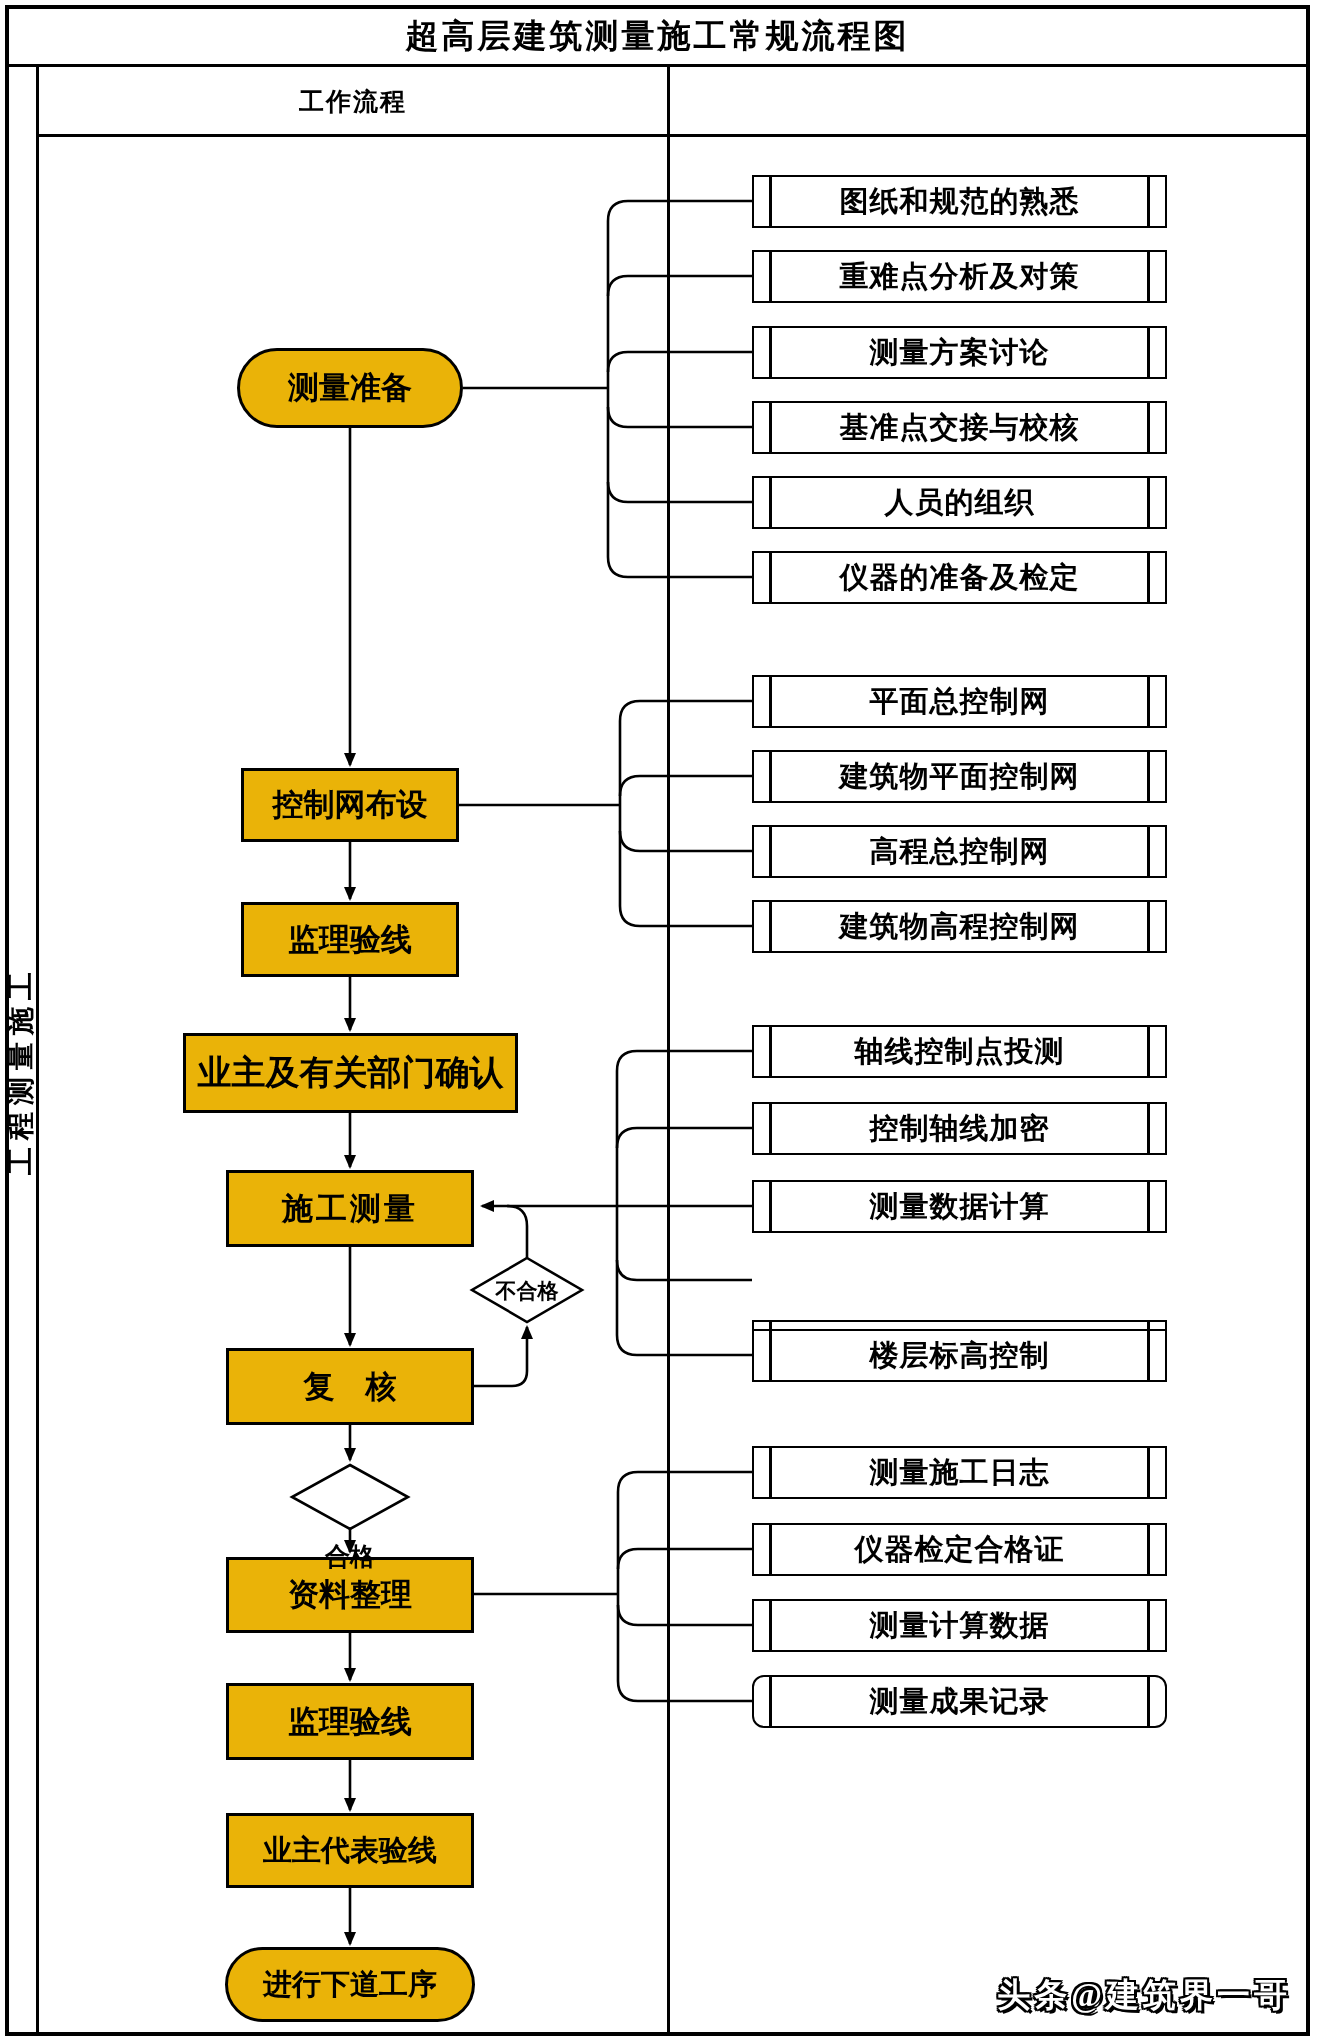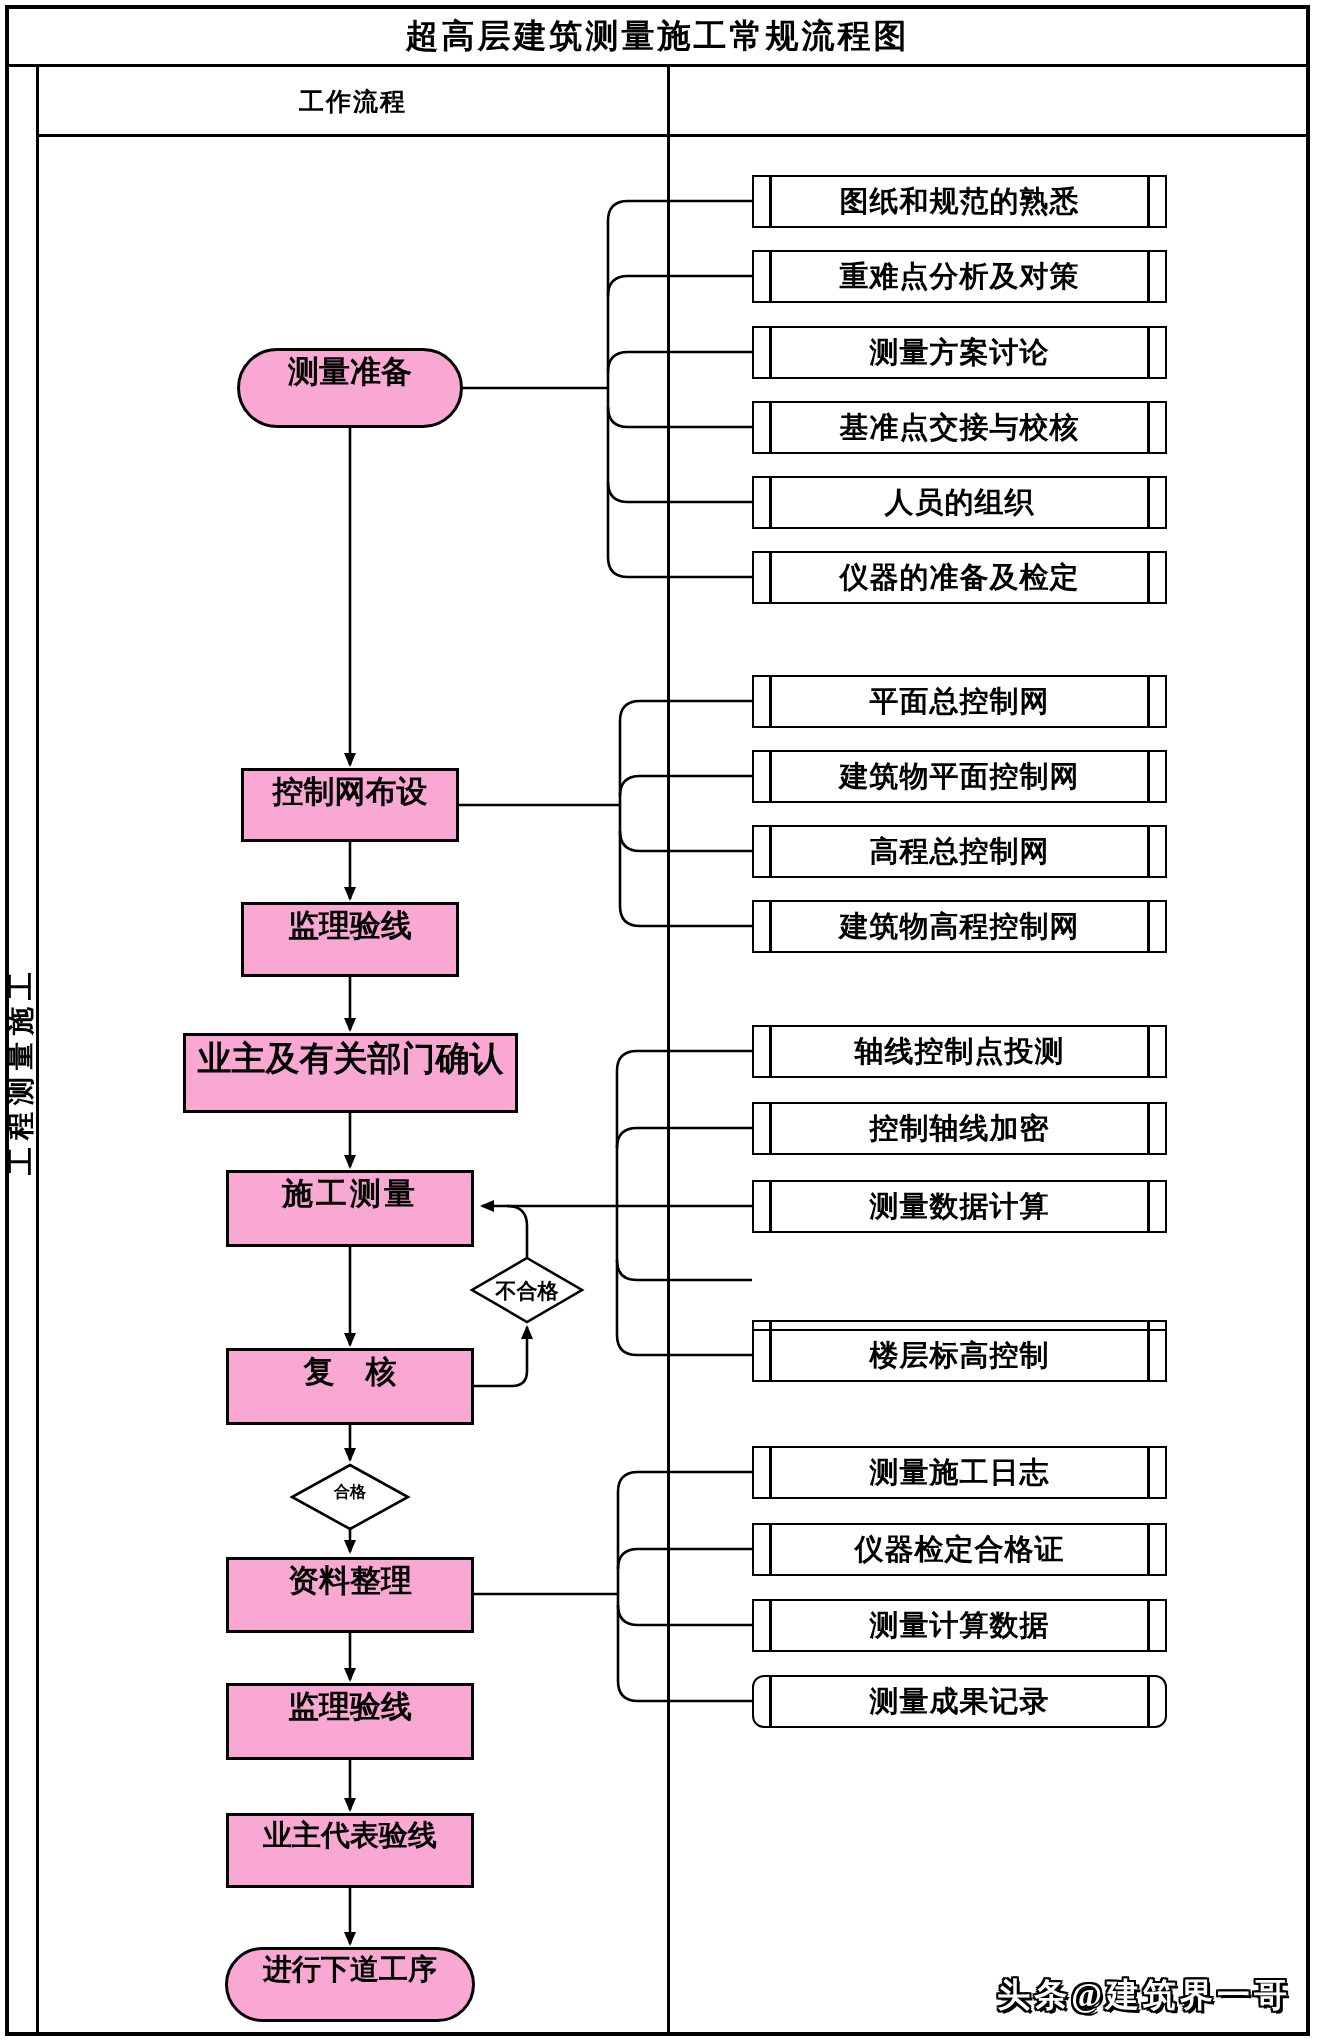--- a/index.html
+++ b/index.html
@@ -13,31 +13,31 @@
   .title{position:absolute;top:9px;left:5px;width:1305px;height:55px;display:flex;align-items:center;justify-content:center;
     font-weight:bold;font-size:33px;letter-spacing:3px;}
   .colhead{position:absolute;top:67px;height:68px;display:flex;align-items:center;justify-content:center;font-weight:bold;font-size:25px;letter-spacing:2px;}
   .colhead.left{left:38px;width:630px;}
   .colhead.right{left:668px;width:642px;}
   .sidebar-label{position:absolute;left:-189px;top:1050px;width:420px;height:40px;line-height:40px;text-align:center;
     transform:rotate(-90deg);font-weight:bold;font-size:28px;letter-spacing:7px;}
   svg.connectors{position:absolute;left:0;top:0;z-index:2;}
   svg.connectors path,svg.connectors line{stroke:#000;stroke-width:2.6;fill:none;}
   svg.connectors polygon.diamond{fill:#fff;stroke:#000;stroke-width:2.6;}
-  .node{position:absolute;background:#f9a8d4;border:3px solid #000;box-sizing:border-box;z-index:3;
-    display:flex;align-items:flex-start;justify-content:center;font-weight:bold;font-size:31px;white-space:pre;}
+  .node{position:absolute;background:#eab308;border:3px solid #000;box-sizing:border-box;z-index:3;
+    display:flex;align-items:center;justify-content:center;font-weight:bold;font-size:31px;white-space:pre;}
   .stadium{border-radius:44px;}
   .task{position:absolute;left:752px;width:415px;height:53px;background:#fff;border:2.6px solid #000;box-sizing:border-box;z-index:3;
     display:flex;align-items:center;justify-content:center;font-weight:bold;font-size:29px;letter-spacing:1px;}
   .task .dl{position:absolute;top:0;bottom:0;width:2.6px;background:#000;}
   .task .dl.l{left:15px;}
   .task .dl.r{right:15px;}
   .dlabel{position:absolute;z-index:4;font-weight:bold;text-align:center;}
   .dlabel.fail{left:467px;top:1277px;width:120px;font-size:21px;}
-  .dlabel.pass{left:290px;top:1482px;width:120px;font-size:16px;}
+  .dlabel.pass{left:290px;top:1540px;width:120px;font-size:25px;}
   .watermark{position:absolute;right:28px;bottom:26px;z-index:5;font-weight:bold;font-size:33px;letter-spacing:4px;color:#fff;
     text-shadow:3px 3px 0 #000,-2px -2px 0 #000,2px -2px 0 #000,-2px 2px 0 #000,0 2px 0 #000,2px 0 0 #000,0 -2px 0 #000,-2px 0 0 #000;}
 </style>
 </head>
 <body>
 
 <div class="canvas">
 
   <div class="frame"></div>
   <div class="hline" style="left:5px;top:64px;width:1305px;height:3px;"></div>

